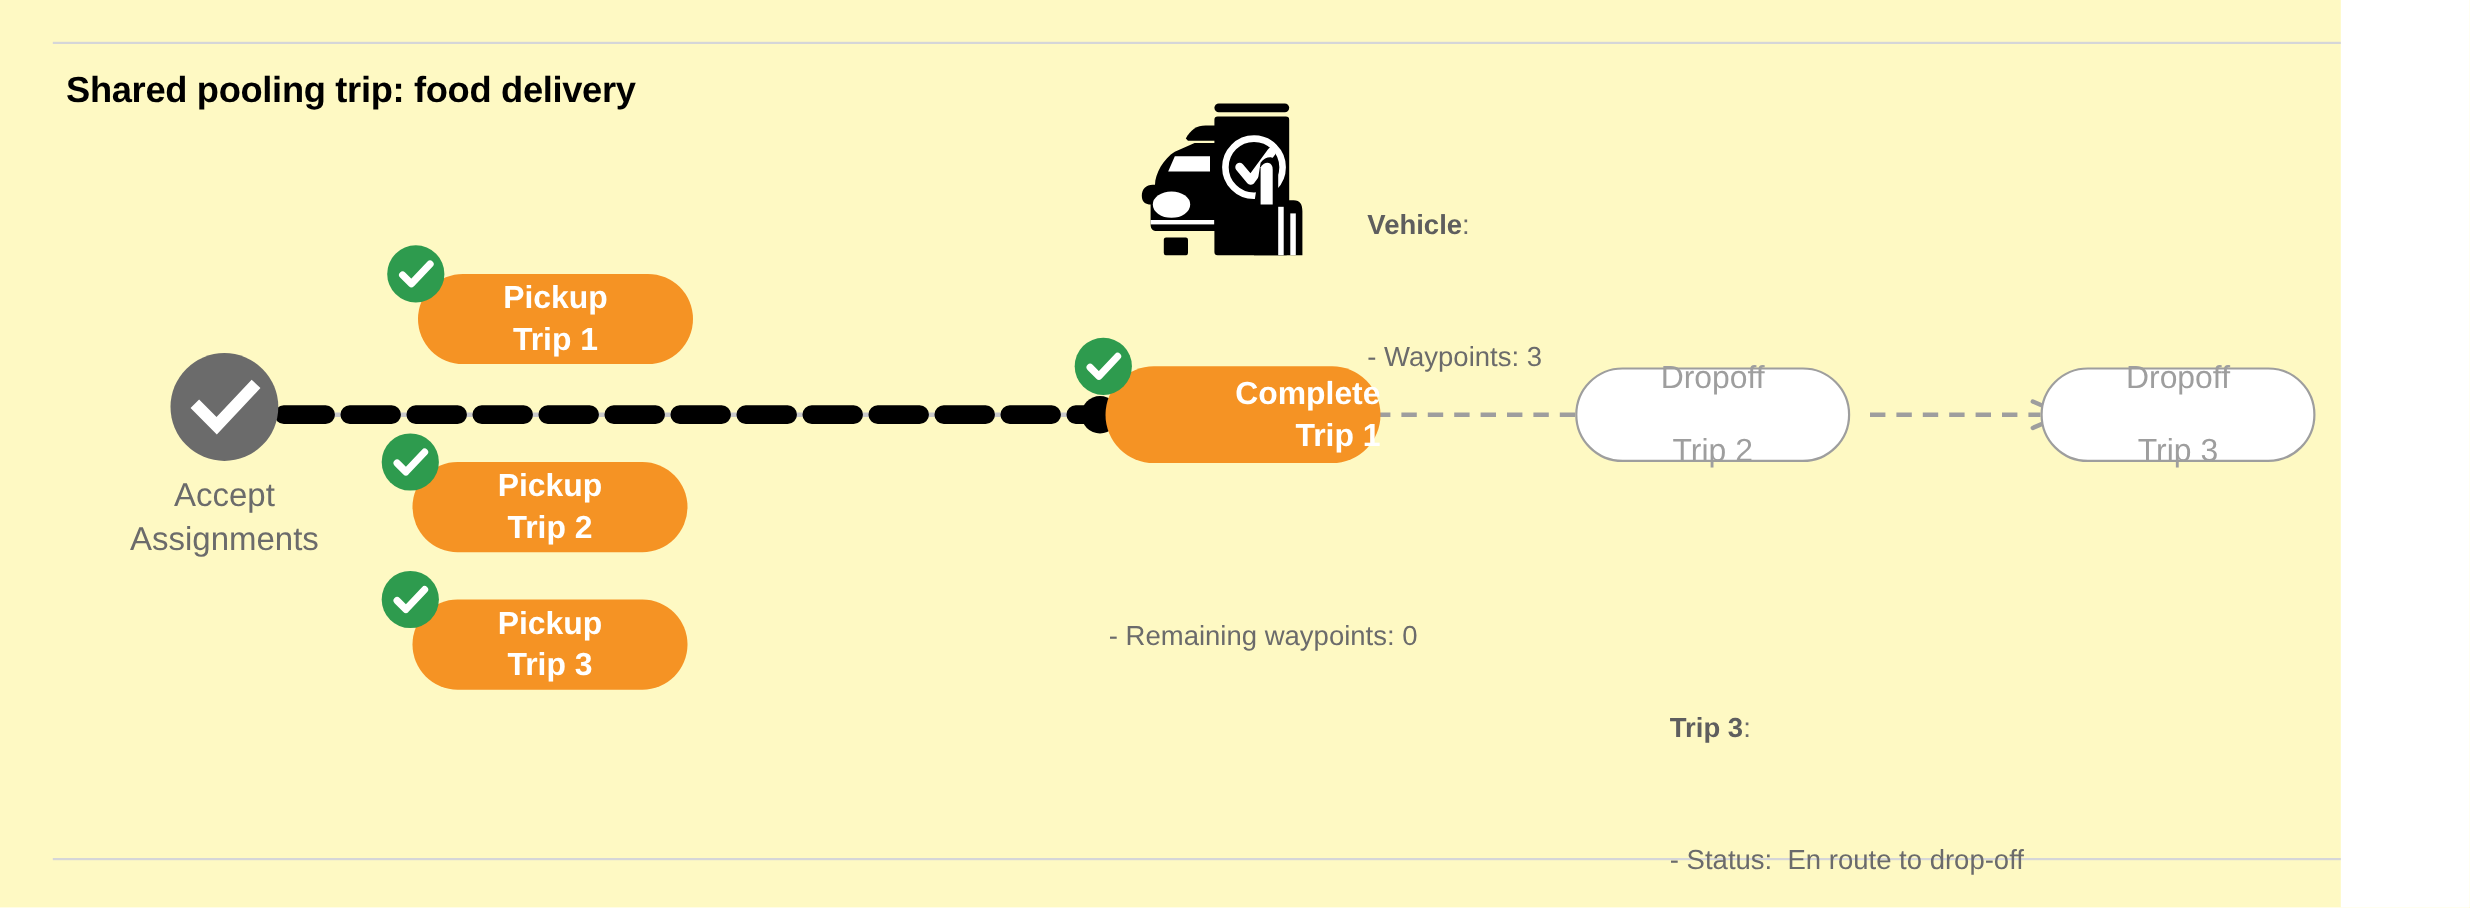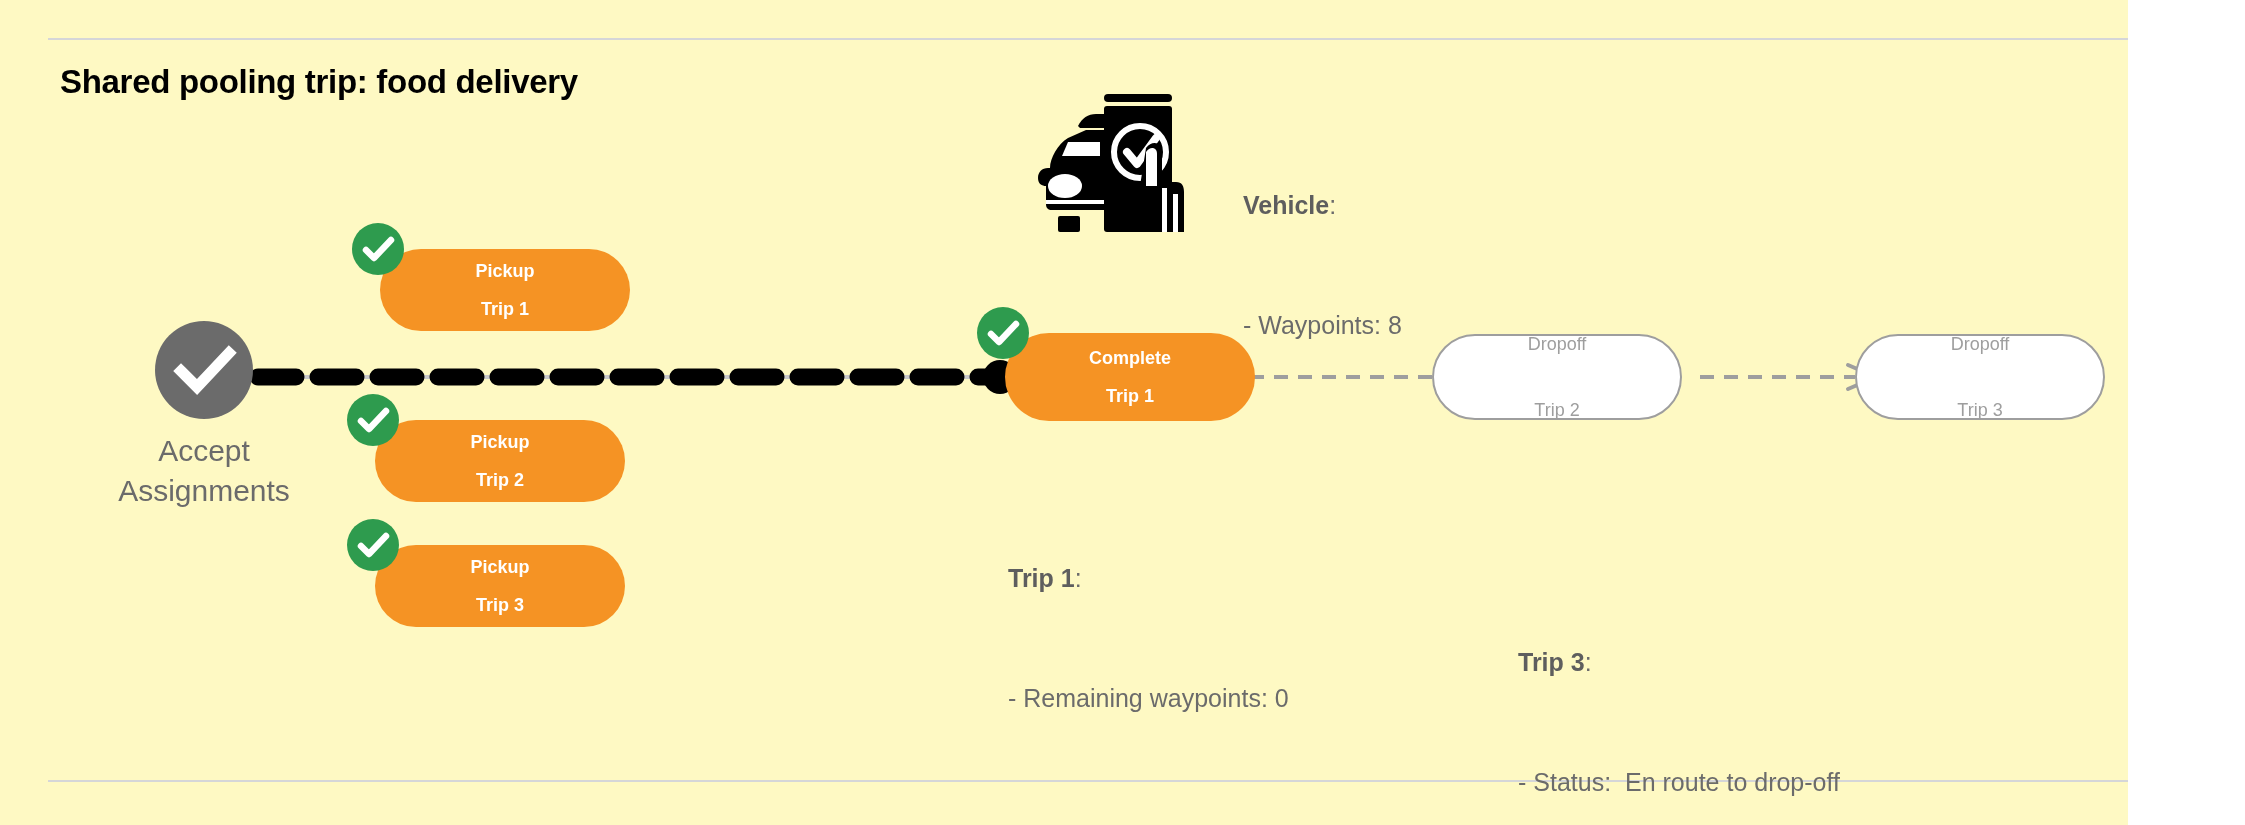--- a/index.html
+++ b/index.html
@@ -82,21 +82,21 @@
   .pill {
     position: absolute;
     border-radius: 999px;
     display: flex;
     flex-direction: column;
     align-items: center;
     justify-content: center;
     box-sizing: border-box;
   }
   .pill .line {
-    font-size: 18px;
+    font-size: 29px;
     line-height: 38px;
     font-weight: 600;
     white-space: nowrap;
   }
   .pill.solid {
     background: #F59324;
   }
   .pill.solid .line { color: #ffffff; }
   .pill.outline {
     background: #ffffff;
@@ -207,21 +207,21 @@
   <div class="pill solid" style="left:375px; top:545px; width:250px; height:82px;">
     <div class="check-badge">
       <svg width="52" height="52" viewBox="0 0 52 52">
         <path d="M14 27 L22 35 L39 17" fill="none" stroke="#ffffff" stroke-width="6.5" stroke-linecap="round" stroke-linejoin="round"></path>
       </svg>
     </div>
     <div class="line">Pickup</div>
     <div class="line">Trip 3</div>
   </div>
 
-  <div class="pill solid" style="left:1005px; top:333px; width:250px; height:88px;">
+  <div class="pill solid" style="left:1005px; top:333px; width:250px; height:88px;align-items:flex-end;">
     <div class="check-badge">
       <svg width="52" height="52" viewBox="0 0 52 52">
         <path d="M14 27 L22 35 L39 17" fill="none" stroke="#ffffff" stroke-width="6.5" stroke-linecap="round" stroke-linejoin="round"></path>
       </svg>
     </div>
     <div class="line">Complete</div>
     <div class="line">Trip 1</div>
   </div>
 
   <div class="pill outline" style="left:1432px; top:334px; width:250px; height:86px;">
@@ -262,25 +262,24 @@
                  C154 100 156 104 156 110 L156 150 L112 150 L112 104 Z"></path>
         <path d="M118 70 C122 64 129 65 129 72 L129 104 L118 104 Z" fill="#ffffff"></path>
         <rect x="134" y="106" width="5" height="44" fill="#ffffff"></rect>
         <rect x="145" y="112" width="5" height="38" fill="#ffffff"></rect>
       </g>
     </svg>
   </div>
 
   <div class="info-block vehicle-info">
     <div class="row"><span class="hd">Vehicle</span><span>:</span></div>
-    <div class="row">- Waypoints: 8</div>
+    <div class="row">- Waypoints: 3</div>
   </div>
 
   <div class="info-block trips-left">
-    <div class="row"><span class="hd">Trip 1</span><span>:</span></div>
     <div class="row">- Remaining waypoints: 0</div>
     
     
     
   </div>
 
   <div class="info-block trips-right">
     <div class="row"><span class="hd">Trip 3</span><span>:</span></div>
     <div class="row">- Status:  En route to drop-off</div>
     

